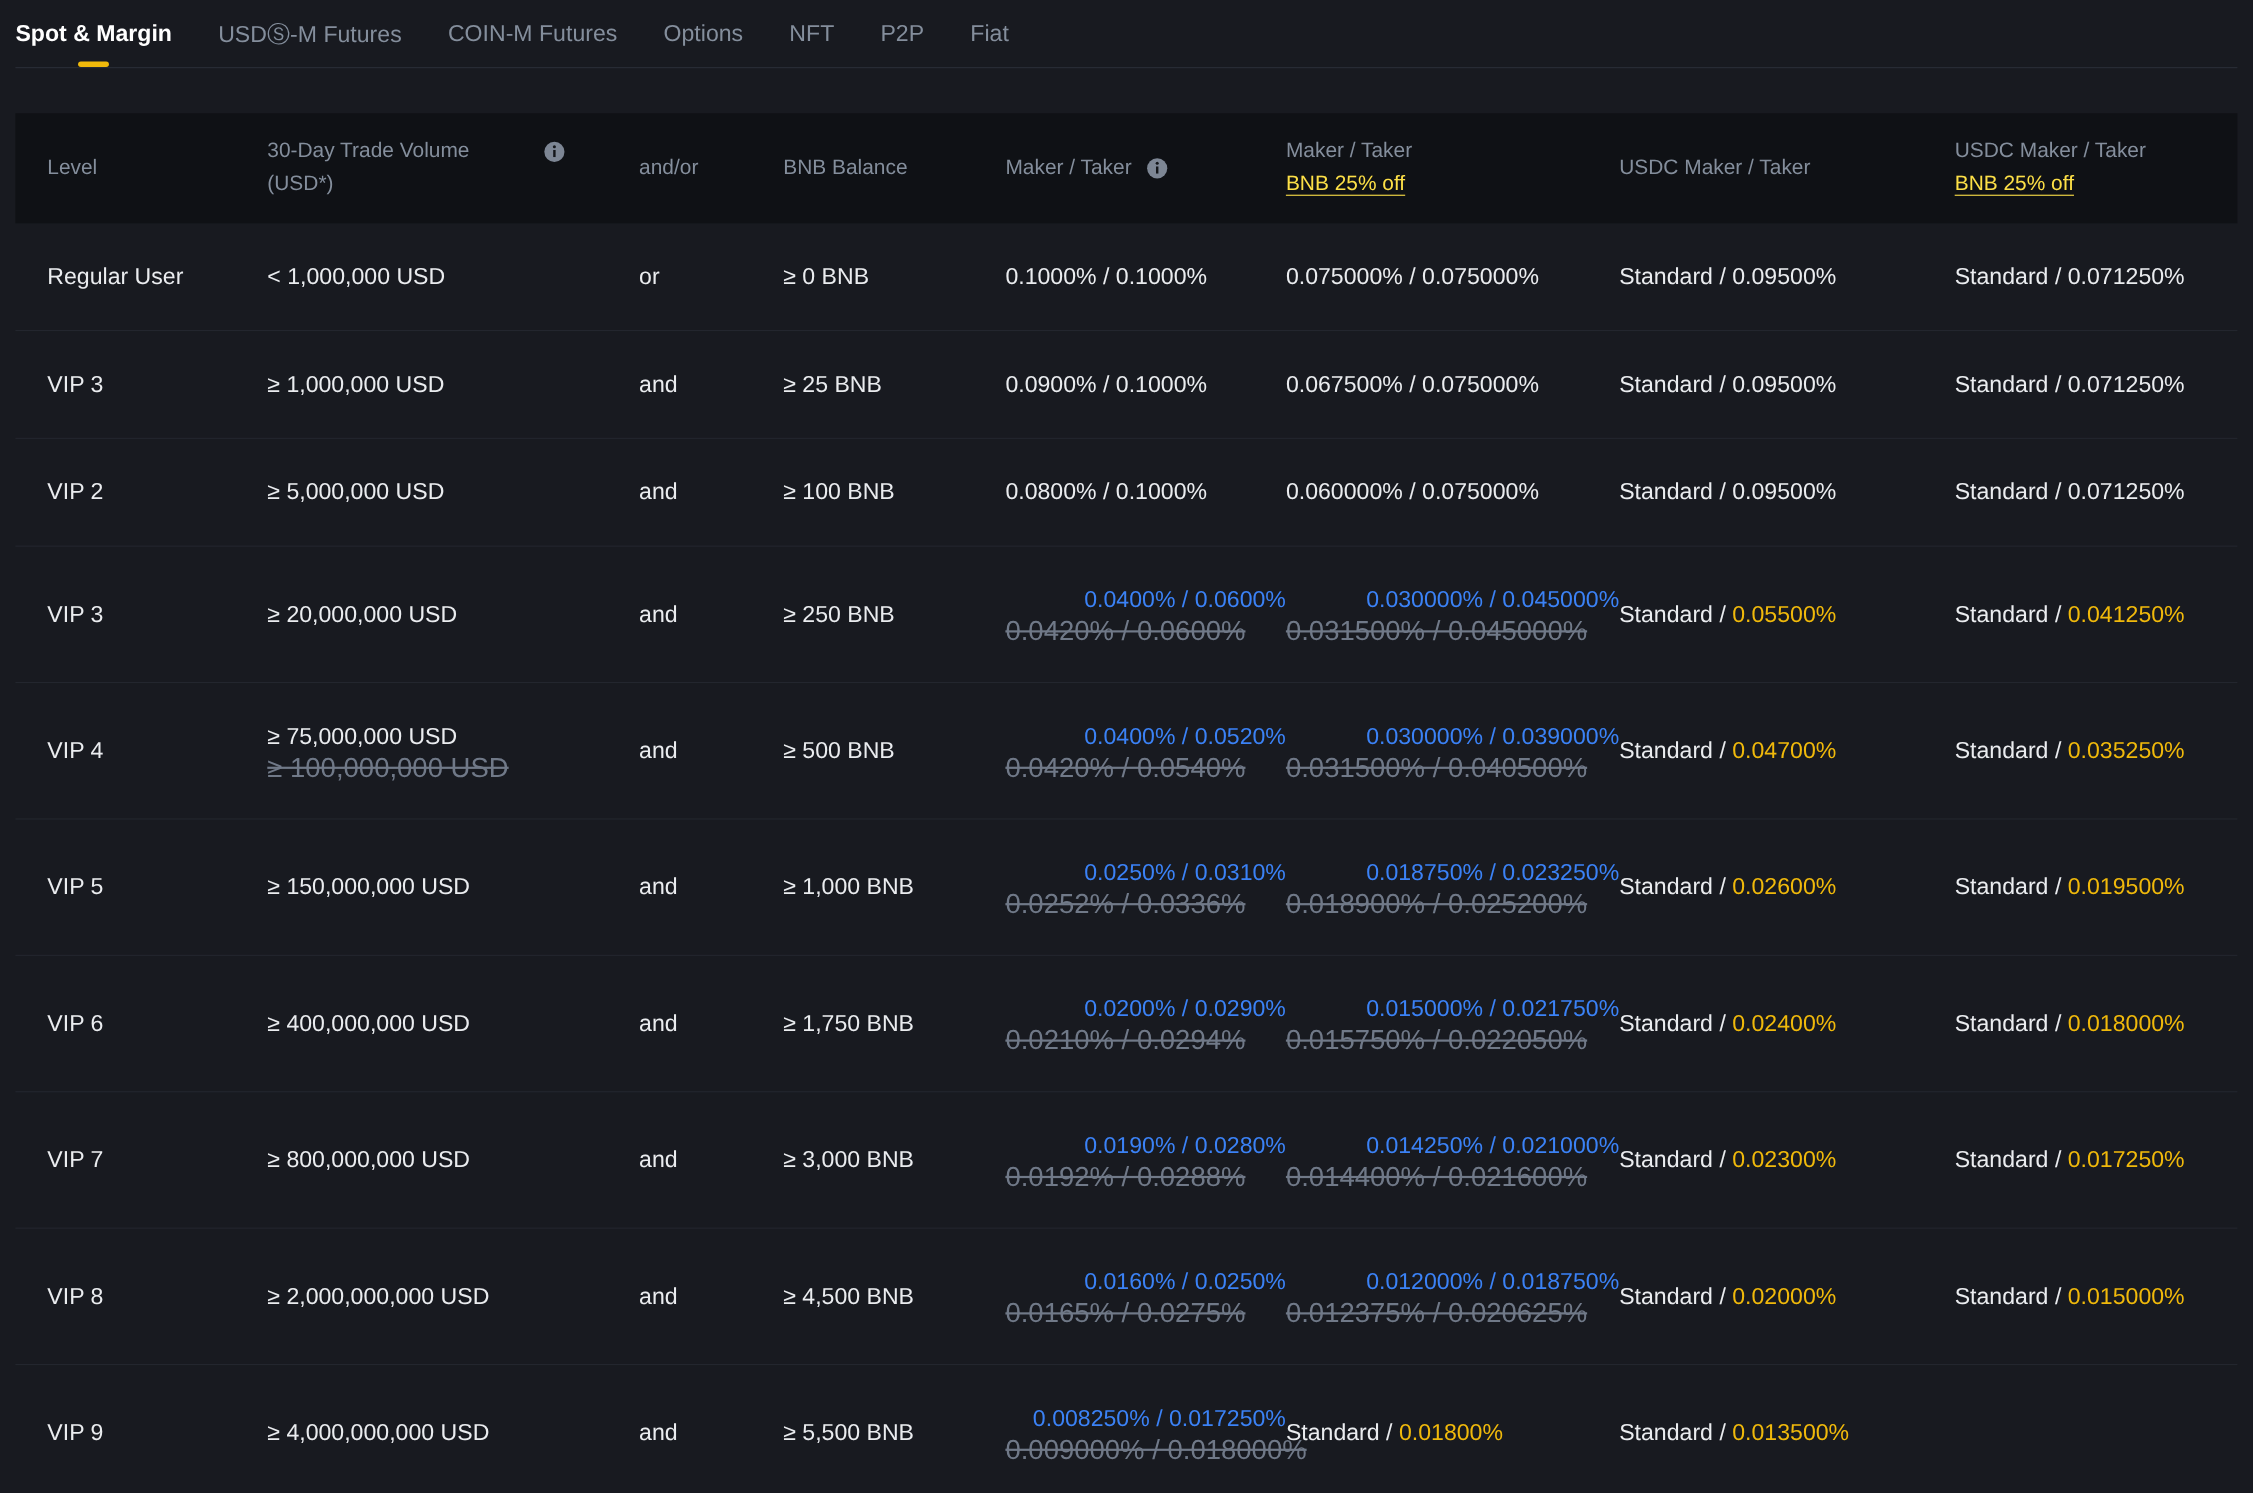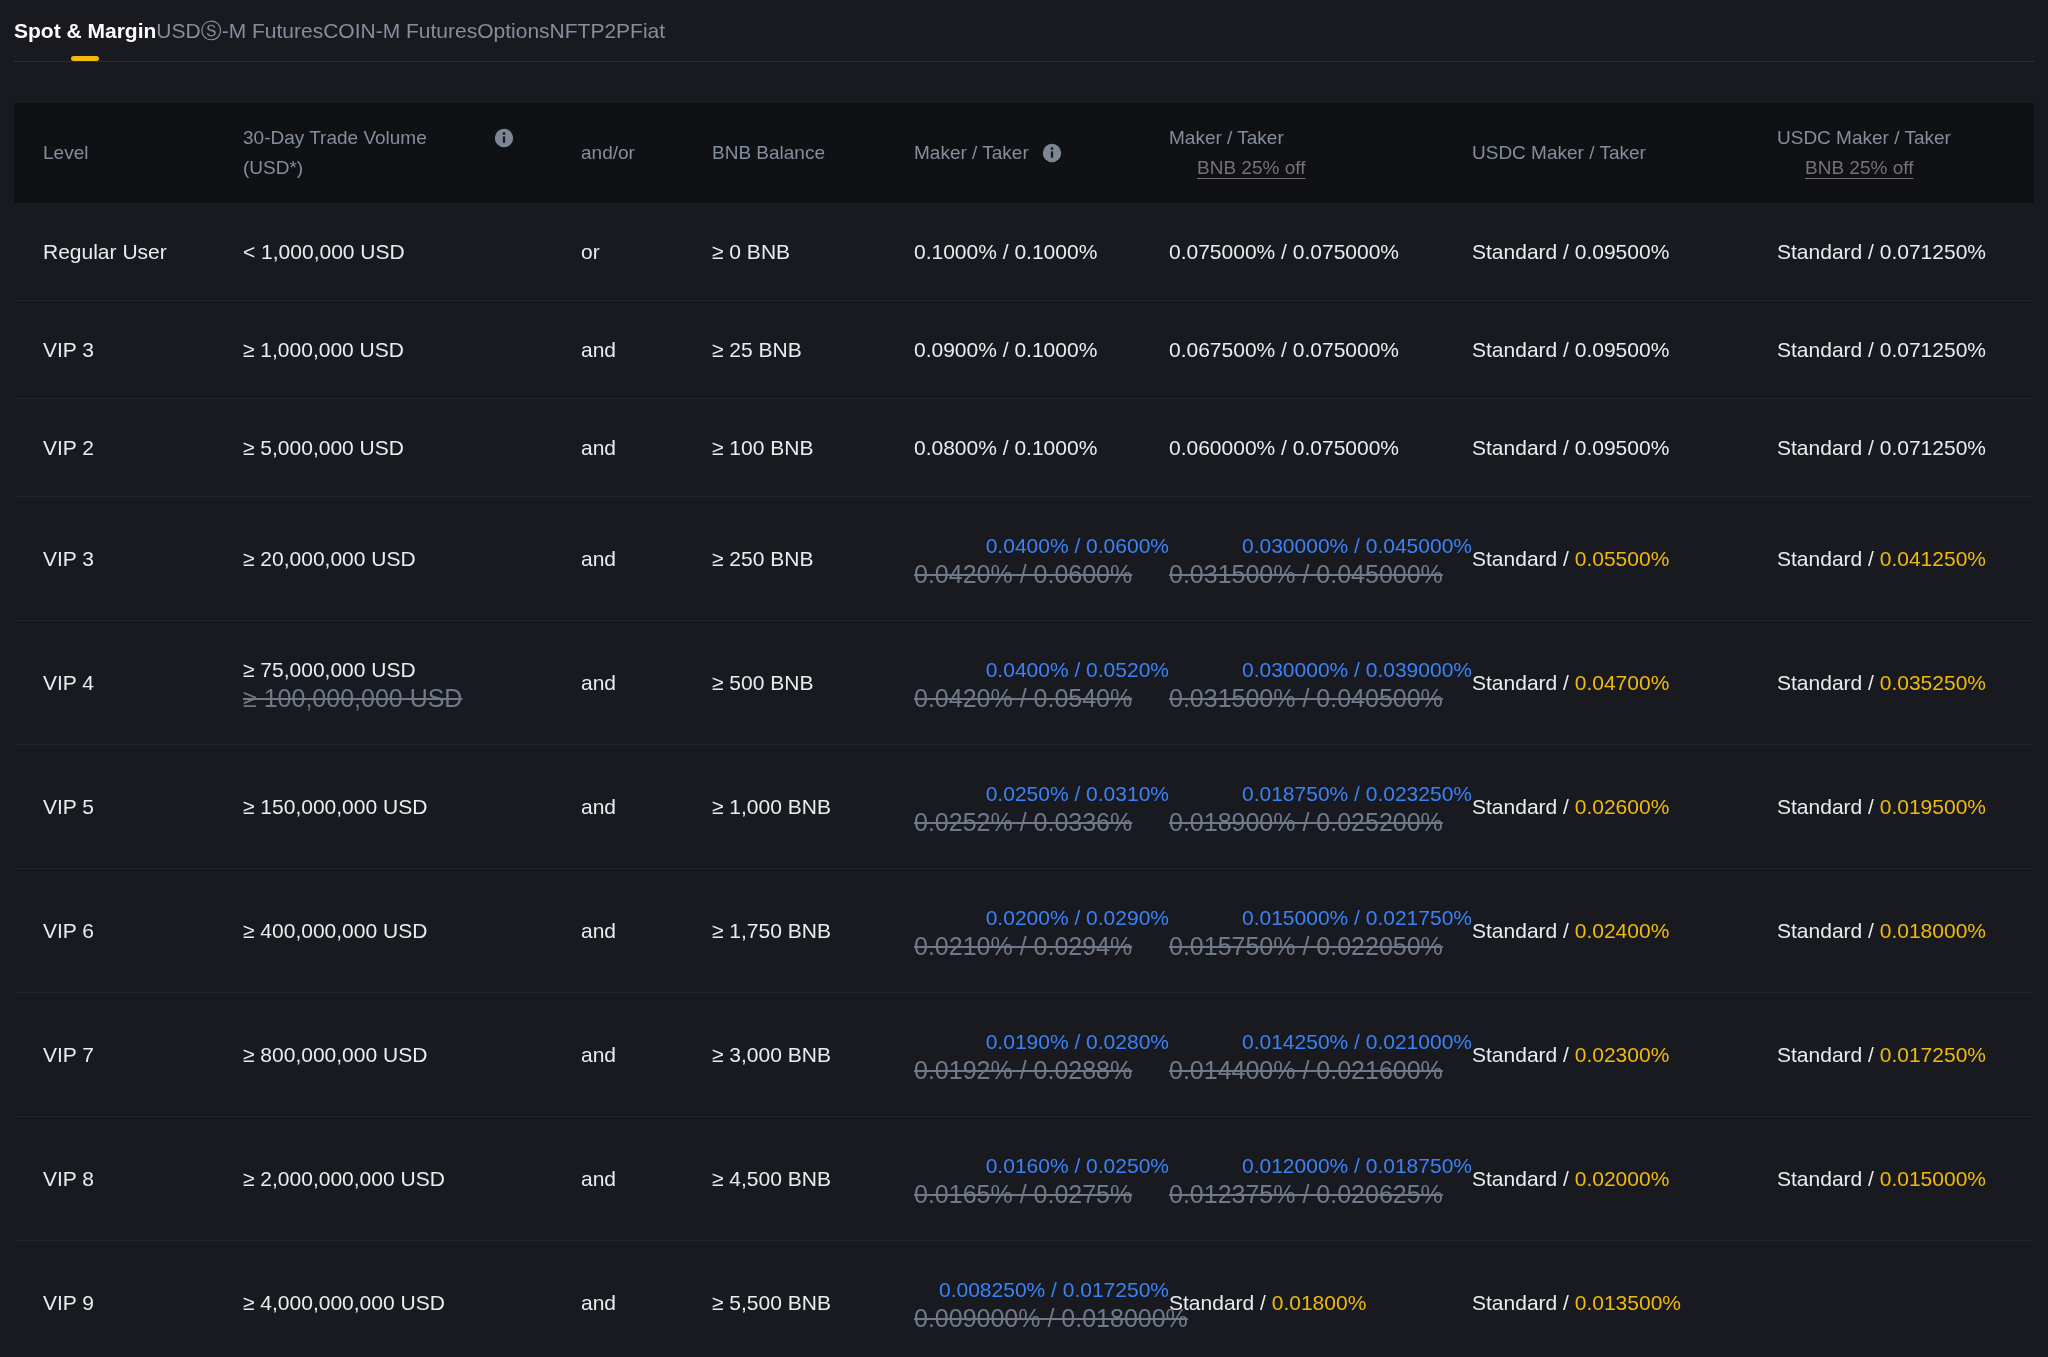--- a/index.html
+++ b/index.html
@@ -5,21 +5,21 @@
   * { margin:0; padding:0; box-sizing:border-box; }
   html,body { width:2048px; height:1357px; overflow:hidden; }
   body {
     background:#181A20;
     font-family:"Liberation Sans", sans-serif;
     color:#EAECEF;
   }
 
   
   .tabs {
-    display:flex; align-items:stretch;
+    display:flex; gap:42px; align-items:stretch;
     height:62px; margin:0 14px;
     border-bottom:1px solid #2A2E37;
   }
   .tab {
     position:relative; display:flex; align-items:center;
     font-size:21px; font-weight:500; color:#848E9C;
     cursor:pointer; white-space:nowrap;
   }
   .tab.active { color:#FFFFFF; font-weight:700; }
   .tab.active::after {
@@ -55,24 +55,23 @@
   .main { font-size:21px; line-height:30px; color:#EAECEF; white-space:nowrap; }
   .struck {
     font-size:25px; line-height:26px; color:#707988;
     text-decoration:line-through; white-space:nowrap;
   }
   .struck:empty { display:none; }
   .row.discount .mt .main, .row.discount .mtb .main { color:#3b82f6;text-align:right; }
   .row.discount .val { color:#F0B90B;margin-top:24px; }
 
   .bnb-off {
-    color:#737373; font-size:19px; cursor:pointer;
+    color:#fde047; font-size:19px; cursor:pointer;
     text-decoration:underline; text-underline-offset:4px;
     white-space:nowrap;
-    margin-left:28px;
   }
   .info-icon { display:inline-flex; flex:none; cursor:pointer; }
   .ml-wide { margin-left:66px; }
   .ml-sm { margin-left:12px; }
 </style>
 </head>
 <body>
 
 <nav class="tabs">
   <div class="tab active">Spot &amp; Margin</div>

